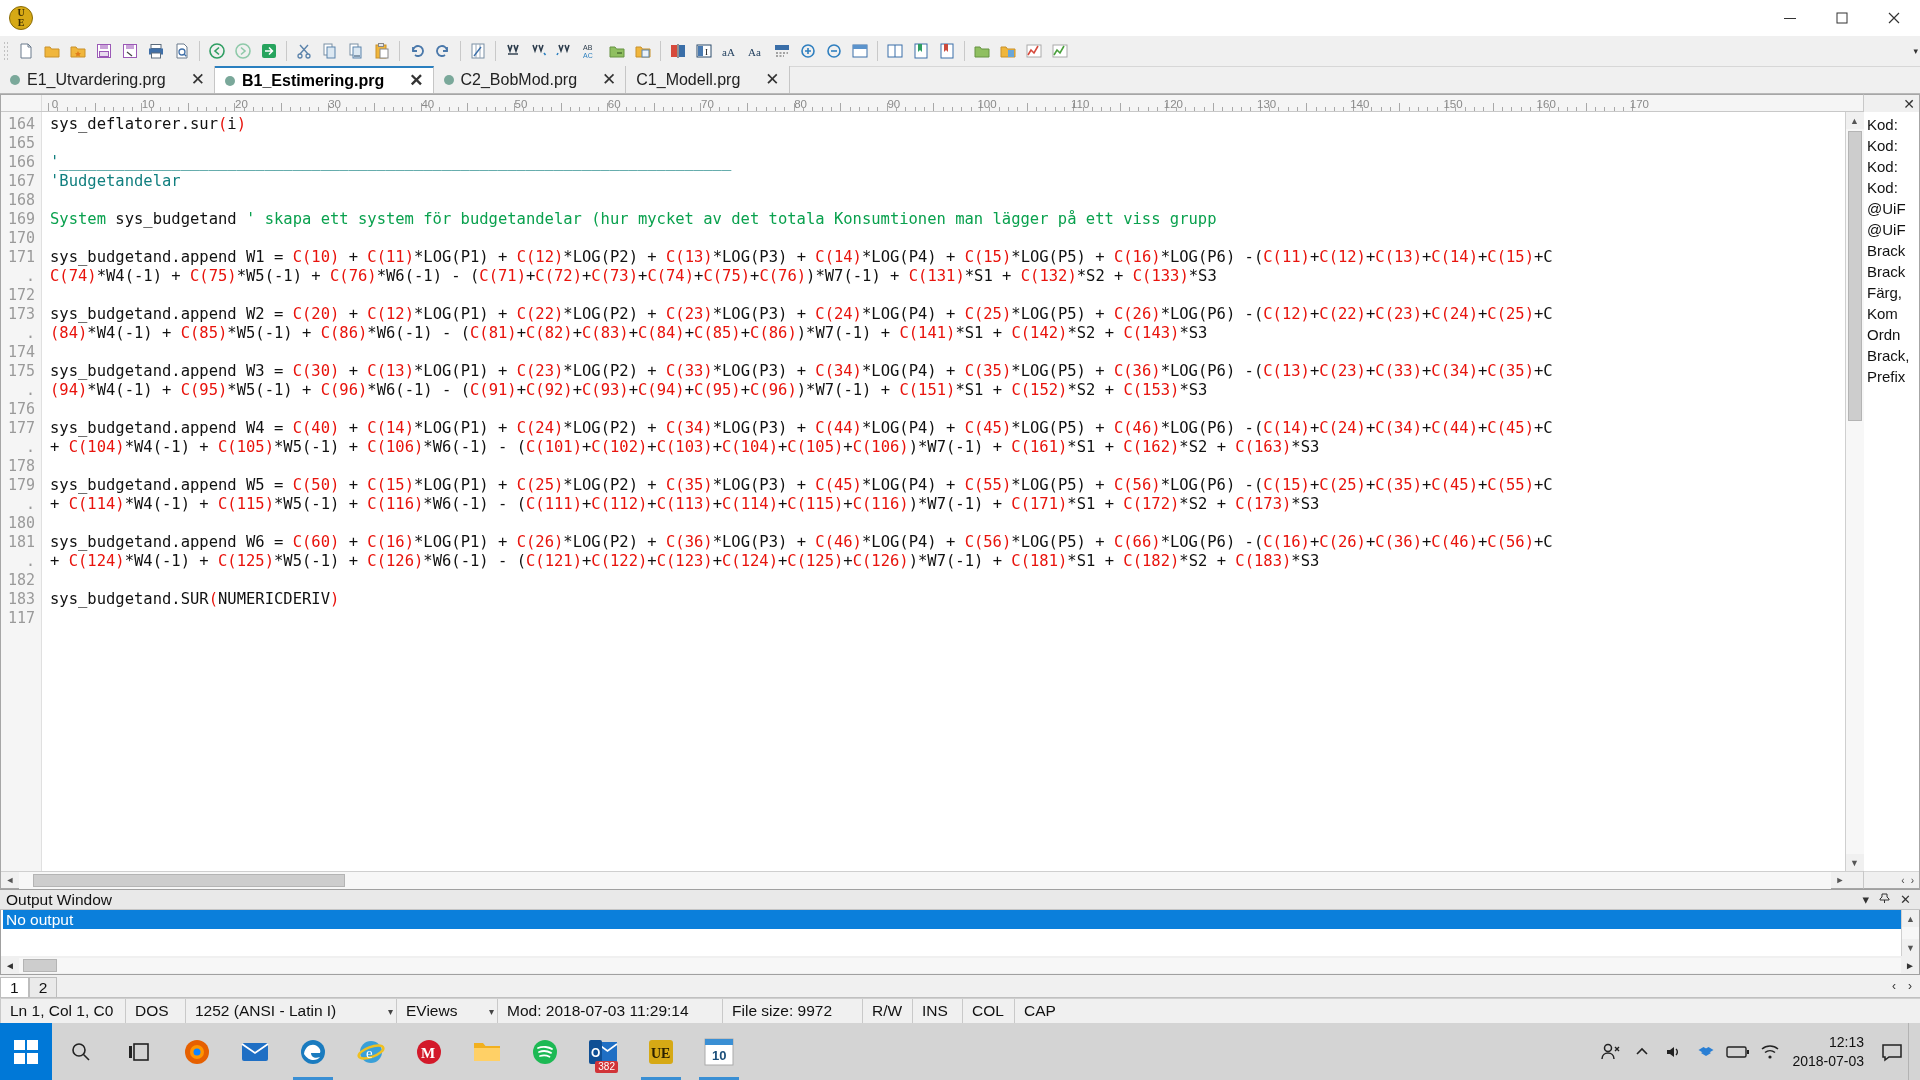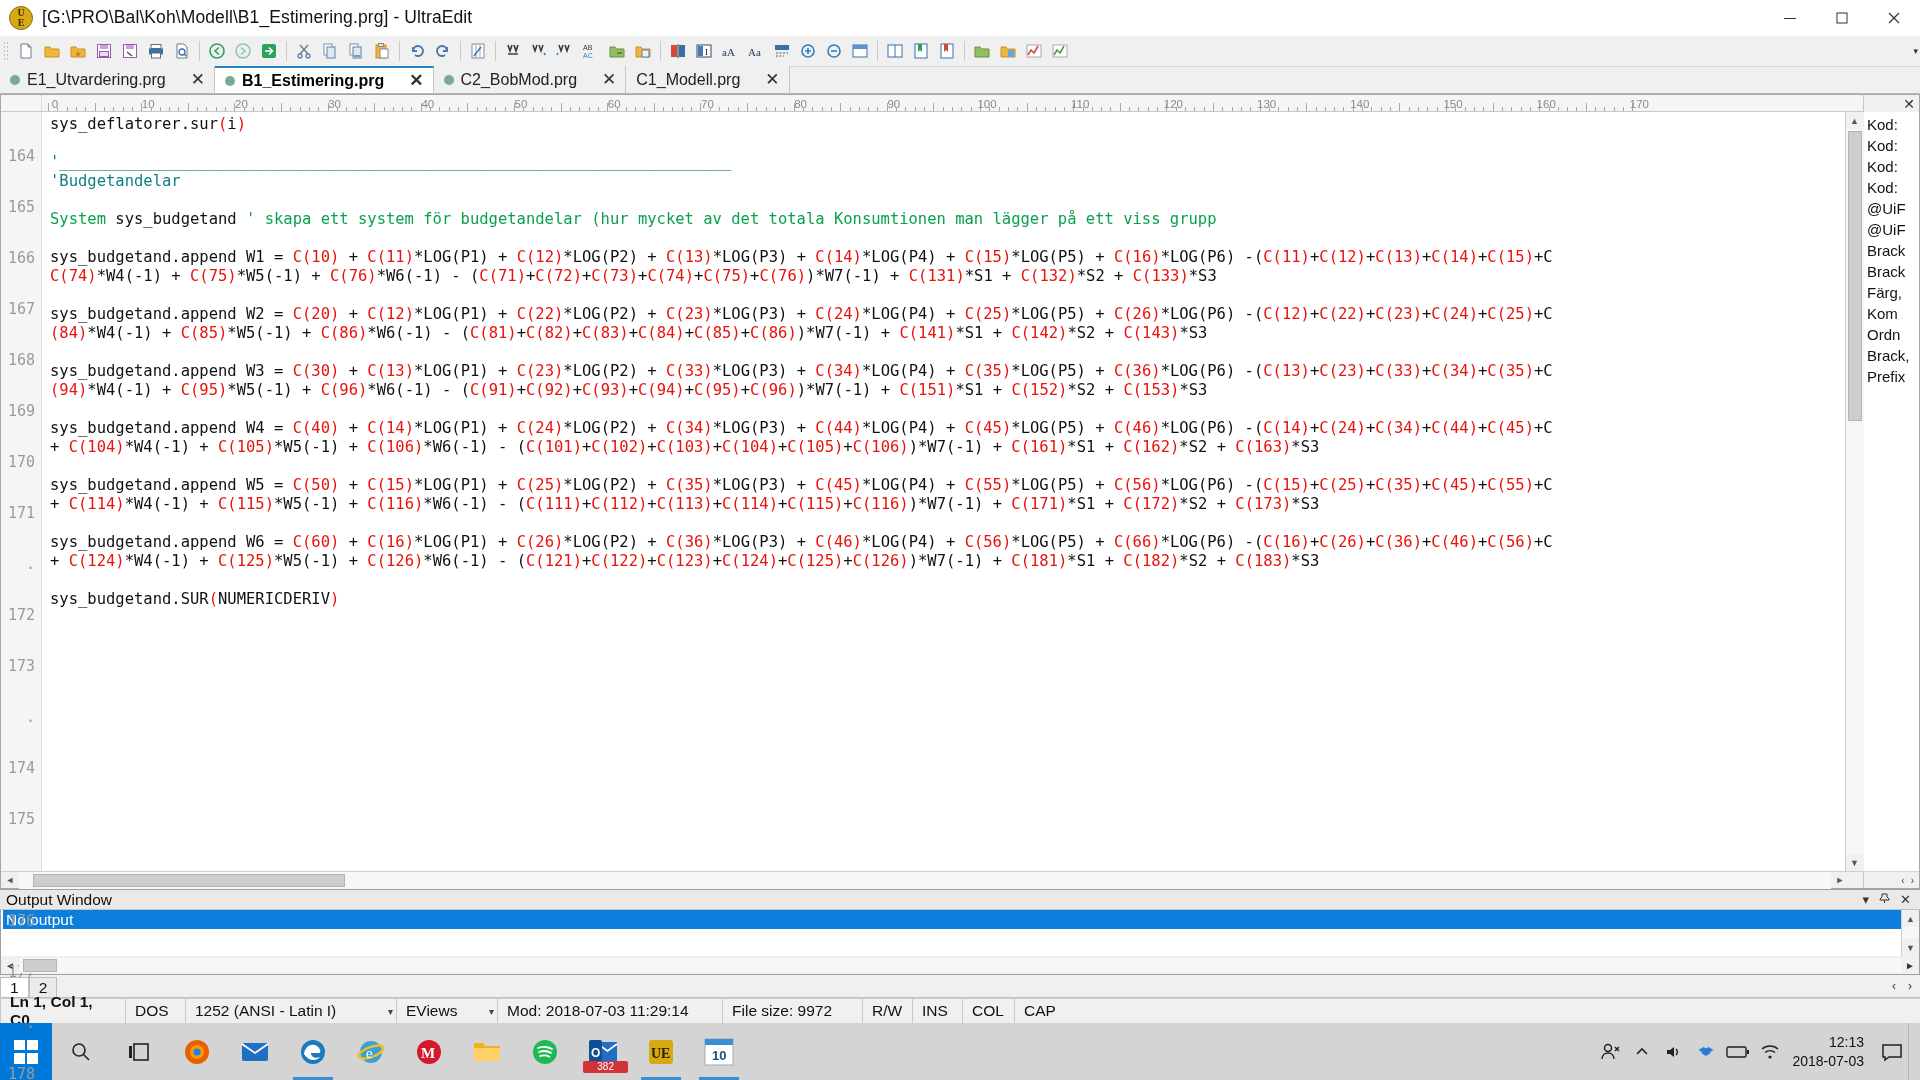--- a/index.html
+++ b/index.html
@@ -81,21 +81,21 @@
   .ruler .tick { position:absolute; bottom:0; width:1px; background:#a8a8a8; }
   .ruler .tick.maj { height:8px; }
   .ruler .tick.min { height:4px; }
   .ruler .num { position:absolute; bottom:1px; font-size:11.5px; color:#8a8a8a;
       font-family:"Liberation Sans", sans-serif; transform:translateX(-50%); }
 
   .codewrap { flex:1 1 auto; display:flex; min-height:0; position:relative; background:#fff;}
   .gutter { width:41px; flex:none; background:#f5f5f5; border-right:1px solid #e0e0e0;
     font-family:"DejaVu Sans Mono", monospace; font-size:15px; color:#9a9a9a;
     text-align:right; padding-top:3px; }
-  .gutter div { height:19px; line-height:19px; padding-right:6px;margin-top:32px; }
+  .gutter div { height:19px; line-height:19px; padding-right:6px; }
   .code {
     flex:1 1 auto; overflow:hidden; padding-top:3px; padding-left:8px;
     font-family:"DejaVu Sans Mono", monospace; font-size:15.5px; color:#111;
     white-space:pre; line-height:19px;
   }
   .code .ln { height:19px; line-height:19px; }
   .red { color:#e8130c; }
   .grn { color:#0aa14e; }
   .teal { color:#117f7f; }
   .dark { color:#111; }
@@ -161,39 +161,38 @@
   .sb.caret { padding:0 3px; color:#444; font-size:10px; }
   .sb.grow { flex:1 1 auto; }
 
   
   .taskbar { height:57px; flex:none; background:#d4d4d4; display:flex; align-items:center; }
   .start { width:52px; height:57px; background:#0078d7; display:flex; align-items:center; justify-content:center;}
   .start .logo { width:24px; height:24px; display:grid; grid-template-columns:1fr 1fr; grid-template-rows:1fr 1fr; gap:2.5px;}
   .start .logo i { background:#fff; display:block;}
   .tbicon { width:58px; height:57px; display:flex; align-items:center; justify-content:center; position:relative;}
   .tbicon.act::after { content:''; position:absolute; bottom:0; left:9px; right:9px; height:3px; background:#3a8fd4;}
-  .badge { position:absolute; right:4px; bottom:7px; background:#d13438; color:#fff; font-size:10px;
-     line-height:12px; padding:0 14px; border-radius:2px; }
+  .badge { position:absolute; right:14px; bottom:7px; background:#d13438; color:#fff; font-size:10px;
+     line-height:12px; padding:0 3px; border-radius:2px; }
   .tray { margin-left:auto; display:flex; align-items:center; height:57px; }
   .tray .ti { width:32px; height:57px; display:flex; align-items:center; justify-content:center;}
   .clock { display:flex; flex-direction:column; align-items:flex-end; justify-content:center;
      padding:0 12px 0 6px; font-size:14px; color:#111; line-height:19px; height:57px;}
   .showdesk { width:12px; height:57px; border-left:1px solid #b3b3b3; }
 </style>
 </head>
 <body>
 
 <div class="app">
 
   <div class="titlebar">
     <div class="ue-logo">
       <span>U</span>
       <span>E</span>
     </div>
-    <div class="title-text">[G:\PRO\Bal\Koh\Modell\B1_Estimering.prg] - UltraEdit</div>
     <div class="win-ctrls">
       <div class="win-btn">
         <svg width="14" height="14" viewBox="0 0 14 14">
             <rect x="1" y="7" width="12" height="1" fill="#333"></rect>
           </svg>
       </div>
       <div class="win-btn">
         <svg width="14" height="14" viewBox="0 0 14 14">
             <rect x="2" y="2" width="10" height="10" fill="none" stroke="#333" stroke-width="1"></rect>
           </svg>
@@ -795,21 +794,21 @@
       <div class="otab">2</div>
       <div class="spacer"></div>
       <div class="navs">
         <span>‹</span>
         <span>›</span>
       </div>
     </div>
   </div>
 
   <div class="statusbar">
-    <div class="sb sep" style="width:125px;font-weight:bold;">Ln 1, Col 1, C0</div>
+    <div class="sb sep" style="width:125px;">Ln 1, Col 1, C0</div>
     <div class="sb sep" style="width:60px;">DOS</div>
     <div class="sb sep" style="width:200px;">1252  (ANSI - Latin I)</div>
     <div class="sb caret">▾</div>
     <div class="sb sep" style="width:90px;">EViews</div>
     <div class="sb caret">▾</div>
     <div class="sb sep" style="width:225px;">Mod: 2018-07-03 11:29:14</div>
     <div class="sb sep" style="width:140px;">File size: 9972</div>
     <div class="sb sep" style="width:50px;">R/W</div>
     <div class="sb sep" style="width:50px;">INS</div>
     <div class="sb sep" style="width:52px;">COL</div>

